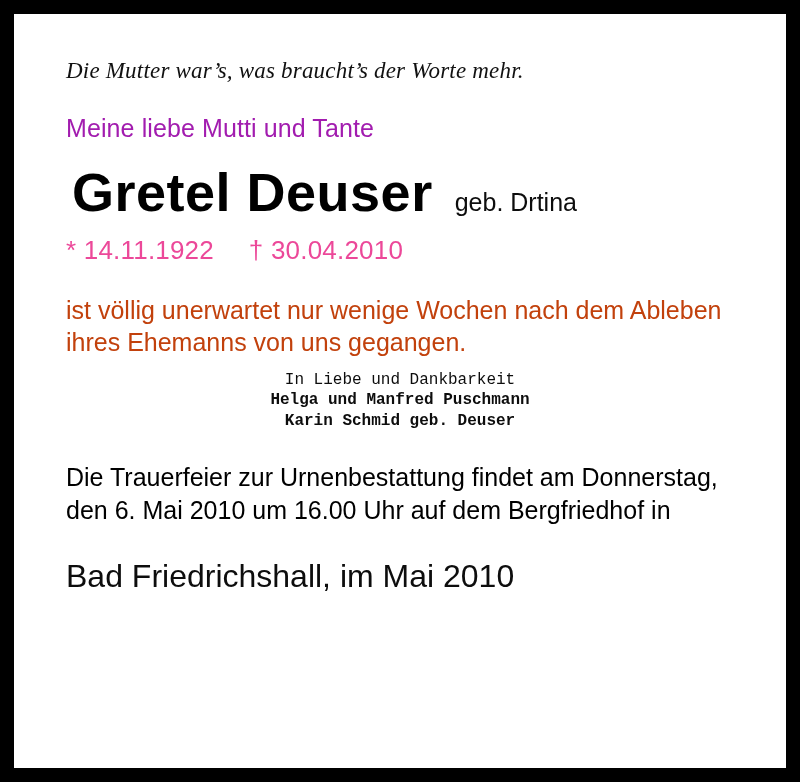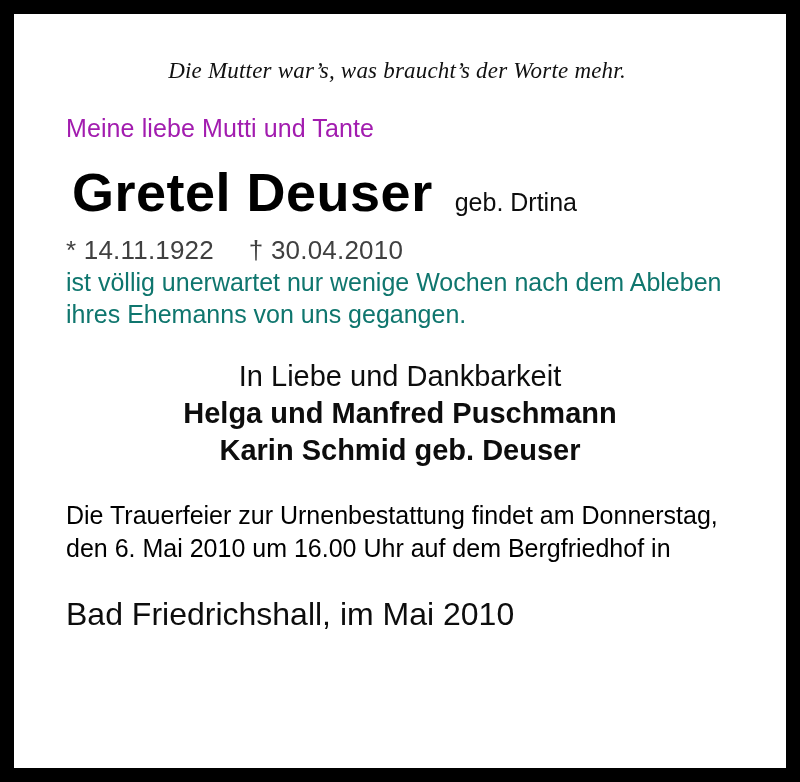--- a/index.html
+++ b/index.html
@@ -25,21 +25,21 @@
     height: 100%;
     background: #ffffff;
     padding: 40px 52px 0 52px;
     position: relative;
   }
   .motto {
     font-family: "Liberation Serif", serif;
     font-style: italic;
     font-size: 23px;
     color: #111111;
-    text-align: center;
+    text-align: left;
     letter-spacing: 0.2px;
     margin: 4px 6px 0 0;
   }
   .intro {
     font-family: Liberation Sans, sans-serif;
     font-size: 25px;
     color: #a21caf;
     margin-top: 30px;
     letter-spacing: 0.1px;
   }
@@ -62,39 +62,40 @@
     font-family: "Liberation Sans", sans-serif;
     font-size: 25px;
     color: #0d0d0d;
     margin-left: 10px;
     white-space: nowrap;
     margin-top: 15px;
   }
   .dates {
     font-family: "Liberation Sans", sans-serif;
     font-size: 26px;
-    color: #404040;
+    color: #ec4899;
     margin-top: 16px;
     letter-spacing: 0.2px;
   }
   .dates .gap {
     display: inline-block;
     width: 20px;
   }
   .body-text {
     font-family: "Liberation Sans", sans-serif;
     font-size: 25px;
-    color: #0f766e;
+    color: #c2410c;
+    margin-top: 28px;
     line-height: 1.28;
   }
   .centered-block {
-    margin-top: 28px;
+    margin-top: 12px;
     text-align: center;
-    font-family: Liberation Sans, sans-serif;
-    font-size: 29px;
+    font-family: Liberation Mono, monospace;
+    font-size: 16px;
     color: #0d0d0d;
     line-height: 1.28;
   }
   .centered-block .bold {
     font-weight: bold;
   }
   .ceremony {
     font-family: "Liberation Sans", sans-serif;
     font-size: 25px;
     color: #000000;

